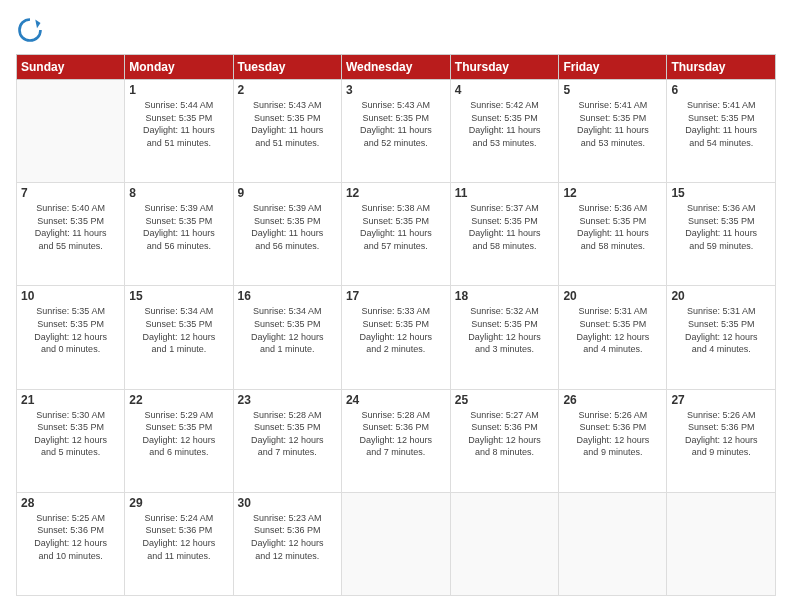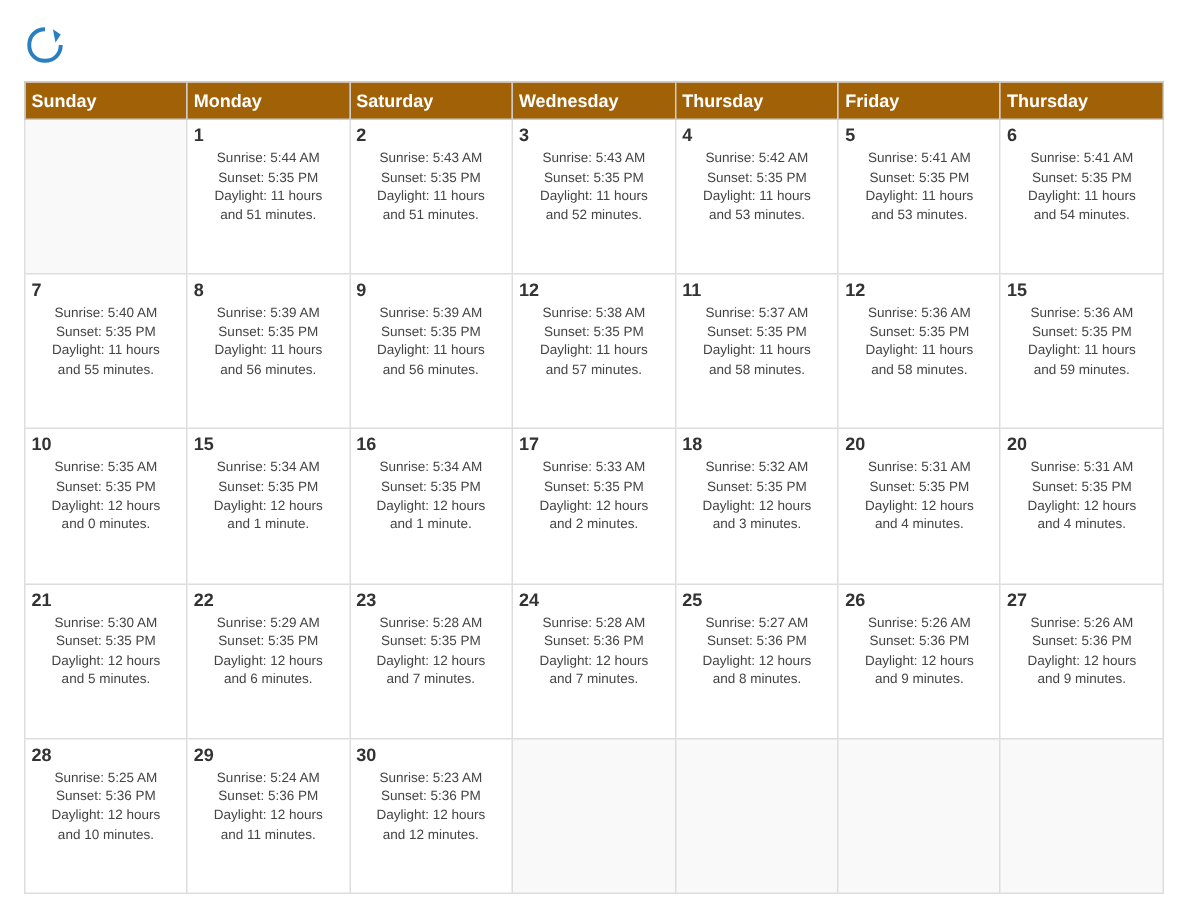--- a/index.html
+++ b/index.html
@@ -58,21 +58,21 @@
     .calendar-subtitle {
       font-size: 14px;
       color: #555;
     }
     .calendar {
       width: 100%;
       border-collapse: collapse;
       flex: 1;
     }
     .calendar th {
-      background: #a16207;
+      background: #b91c1c;
       color: #fff;
       font-size: 12px;
       font-weight: bold;
       padding: 5px 4px;
       text-align: left;
       border: 1px solid #ccc;
     }
     .calendar td {
       border: 1px solid #ddd;
       vertical-align: top;
@@ -119,21 +119,21 @@
       <div class="calendar-title"></div>
       <div class="calendar-subtitle"></div>
     </div>
   </div>
 
   <table class="calendar">
     <thead>
       <tr>
       <th>Sunday</th>
           <th>Monday</th>
-          <th>Saturday</th>
+          <th>Tuesday</th>
           <th>Wednesday</th>
           <th>Thursday</th>
           <th>Friday</th>
           <th>Thursday</th>
         </tr>
     </thead>
     <tbody id="calendar-body">
     <tr>
           <td class="empty"></td>
           <td>

